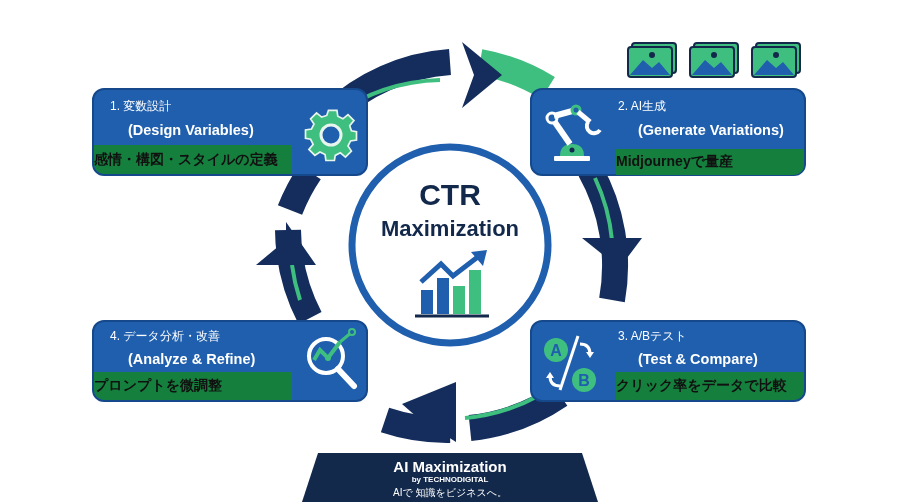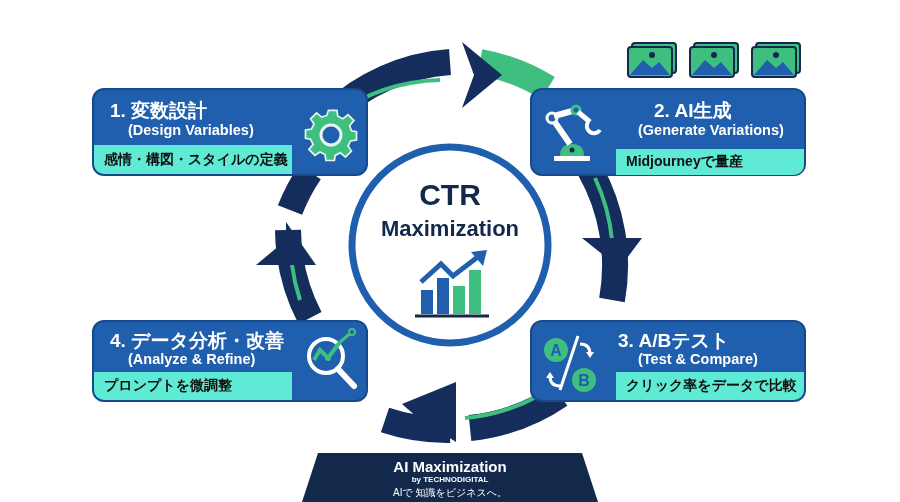--- a/index.html
+++ b/index.html
@@ -1,21 +1,21 @@
 <!DOCTYPE html>
 <html><head>
 <meta charset="utf-8">
 <style>
   html,body{margin:0;padding:0;}
   body{width:900px;height:502px;background:#ffffff;position:relative;overflow:hidden;font-family:"Liberation Sans","DejaVu Sans",sans-serif;}
   .canvas{position:absolute;left:0;top:0;width:900px;height:502px;}
   .box{position:absolute;background:#1f5fae;border:2px solid #16498c;border-radius:12px;box-sizing:border-box;color:#fff;}
-  .box .title{position:absolute;font-weight:bold;font-size:19px;color:#fff;white-space:nowrap;}
+  .box .title{position:absolute;font-weight:normal;font-size:12px;color:#fff;white-space:nowrap;}
   .box .sub{position:absolute;font-weight:bold;font-size:14.5px;color:#fff;white-space:nowrap;}
-  .box .desc{position:absolute;background:#5eead4;color:#111;font-weight:bold;font-size:14px;display:flex;align-items:center;padding-left:10px;box-sizing:border-box;white-space:nowrap;}
+  .box .desc{position:absolute;background:#15803d;color:#111;font-weight:bold;font-size:14px;display:flex;align-items:center;box-sizing:border-box;white-space:nowrap;}
   .icon{position:absolute;}
   .center-text{position:absolute;text-align:center;color:#13294b;font-weight:bold;}
   .footer{position:absolute;left:0;top:0;}
   .footer-text{position:absolute;left:300px;width:300px;text-align:center;color:#fff;}
 </style>
 </head>
 <body>
 
 <div class="canvas">
 
@@ -104,21 +104,21 @@
       <rect x="12" y="54" width="36" height="5" rx="1" fill="#ffffff"></rect>
       <path d="M 18 54 Q 18 42 30 42 Q 42 42 42 54 Z" fill="#3fbf7f"></path>
       <circle cx="30" cy="48" r="2.5" fill="#13294b"></circle>
       <line x1="28" y1="42" x2="10" y2="16" stroke="#ffffff" stroke-width="6"></line>
       <circle cx="10" cy="16" r="5" fill="#1f5fae" stroke="#ffffff" stroke-width="3"></circle>
       <line x1="12" y1="14" x2="34" y2="8" stroke="#ffffff" stroke-width="6"></line>
       <circle cx="34" cy="8" r="4" fill="#1f5fae" stroke="#3fbf7f" stroke-width="3"></circle>
       <line x1="36" y1="10" x2="48" y2="20" stroke="#ffffff" stroke-width="5"></line>
       <path d="M 46 20 A 7 7 0 1 0 58 28" fill="none" stroke="#ffffff" stroke-width="4"></path>
     </svg>
-    <div class="title" style="left:86px;top:8px;margin-left:36px;">2. AI生成</div>
+    <div class="title" style="left:86px;top:8px;">2. AI生成</div>
     <div class="sub" style="left:106px;top:32px;">(Generate Variations)</div>
     <div class="desc" style="left:84px;top:59px;width:188px;height:26px;border-radius:0 0 10px 0;">Midjourneyで量産</div>
   </div>
 
   <div class="box" style="left:92px;top:320px;width:276px;height:82px;">
     <div class="title" style="left:16px;top:6px;">4. データ分析・改善</div>
     <div class="sub" style="left:34px;top:29px;">(Analyze &amp; Refine)</div>
     <div class="desc" style="left:0;top:50px;width:198px;height:28px;border-radius:0 0 0 10px;">プロンプトを微調整</div>
     <svg class="icon" width="66" height="66" style="left:206px;top:6px;">
       <circle cx="26" cy="28" r="17" fill="none" stroke="#ffffff" stroke-width="4"></circle>

